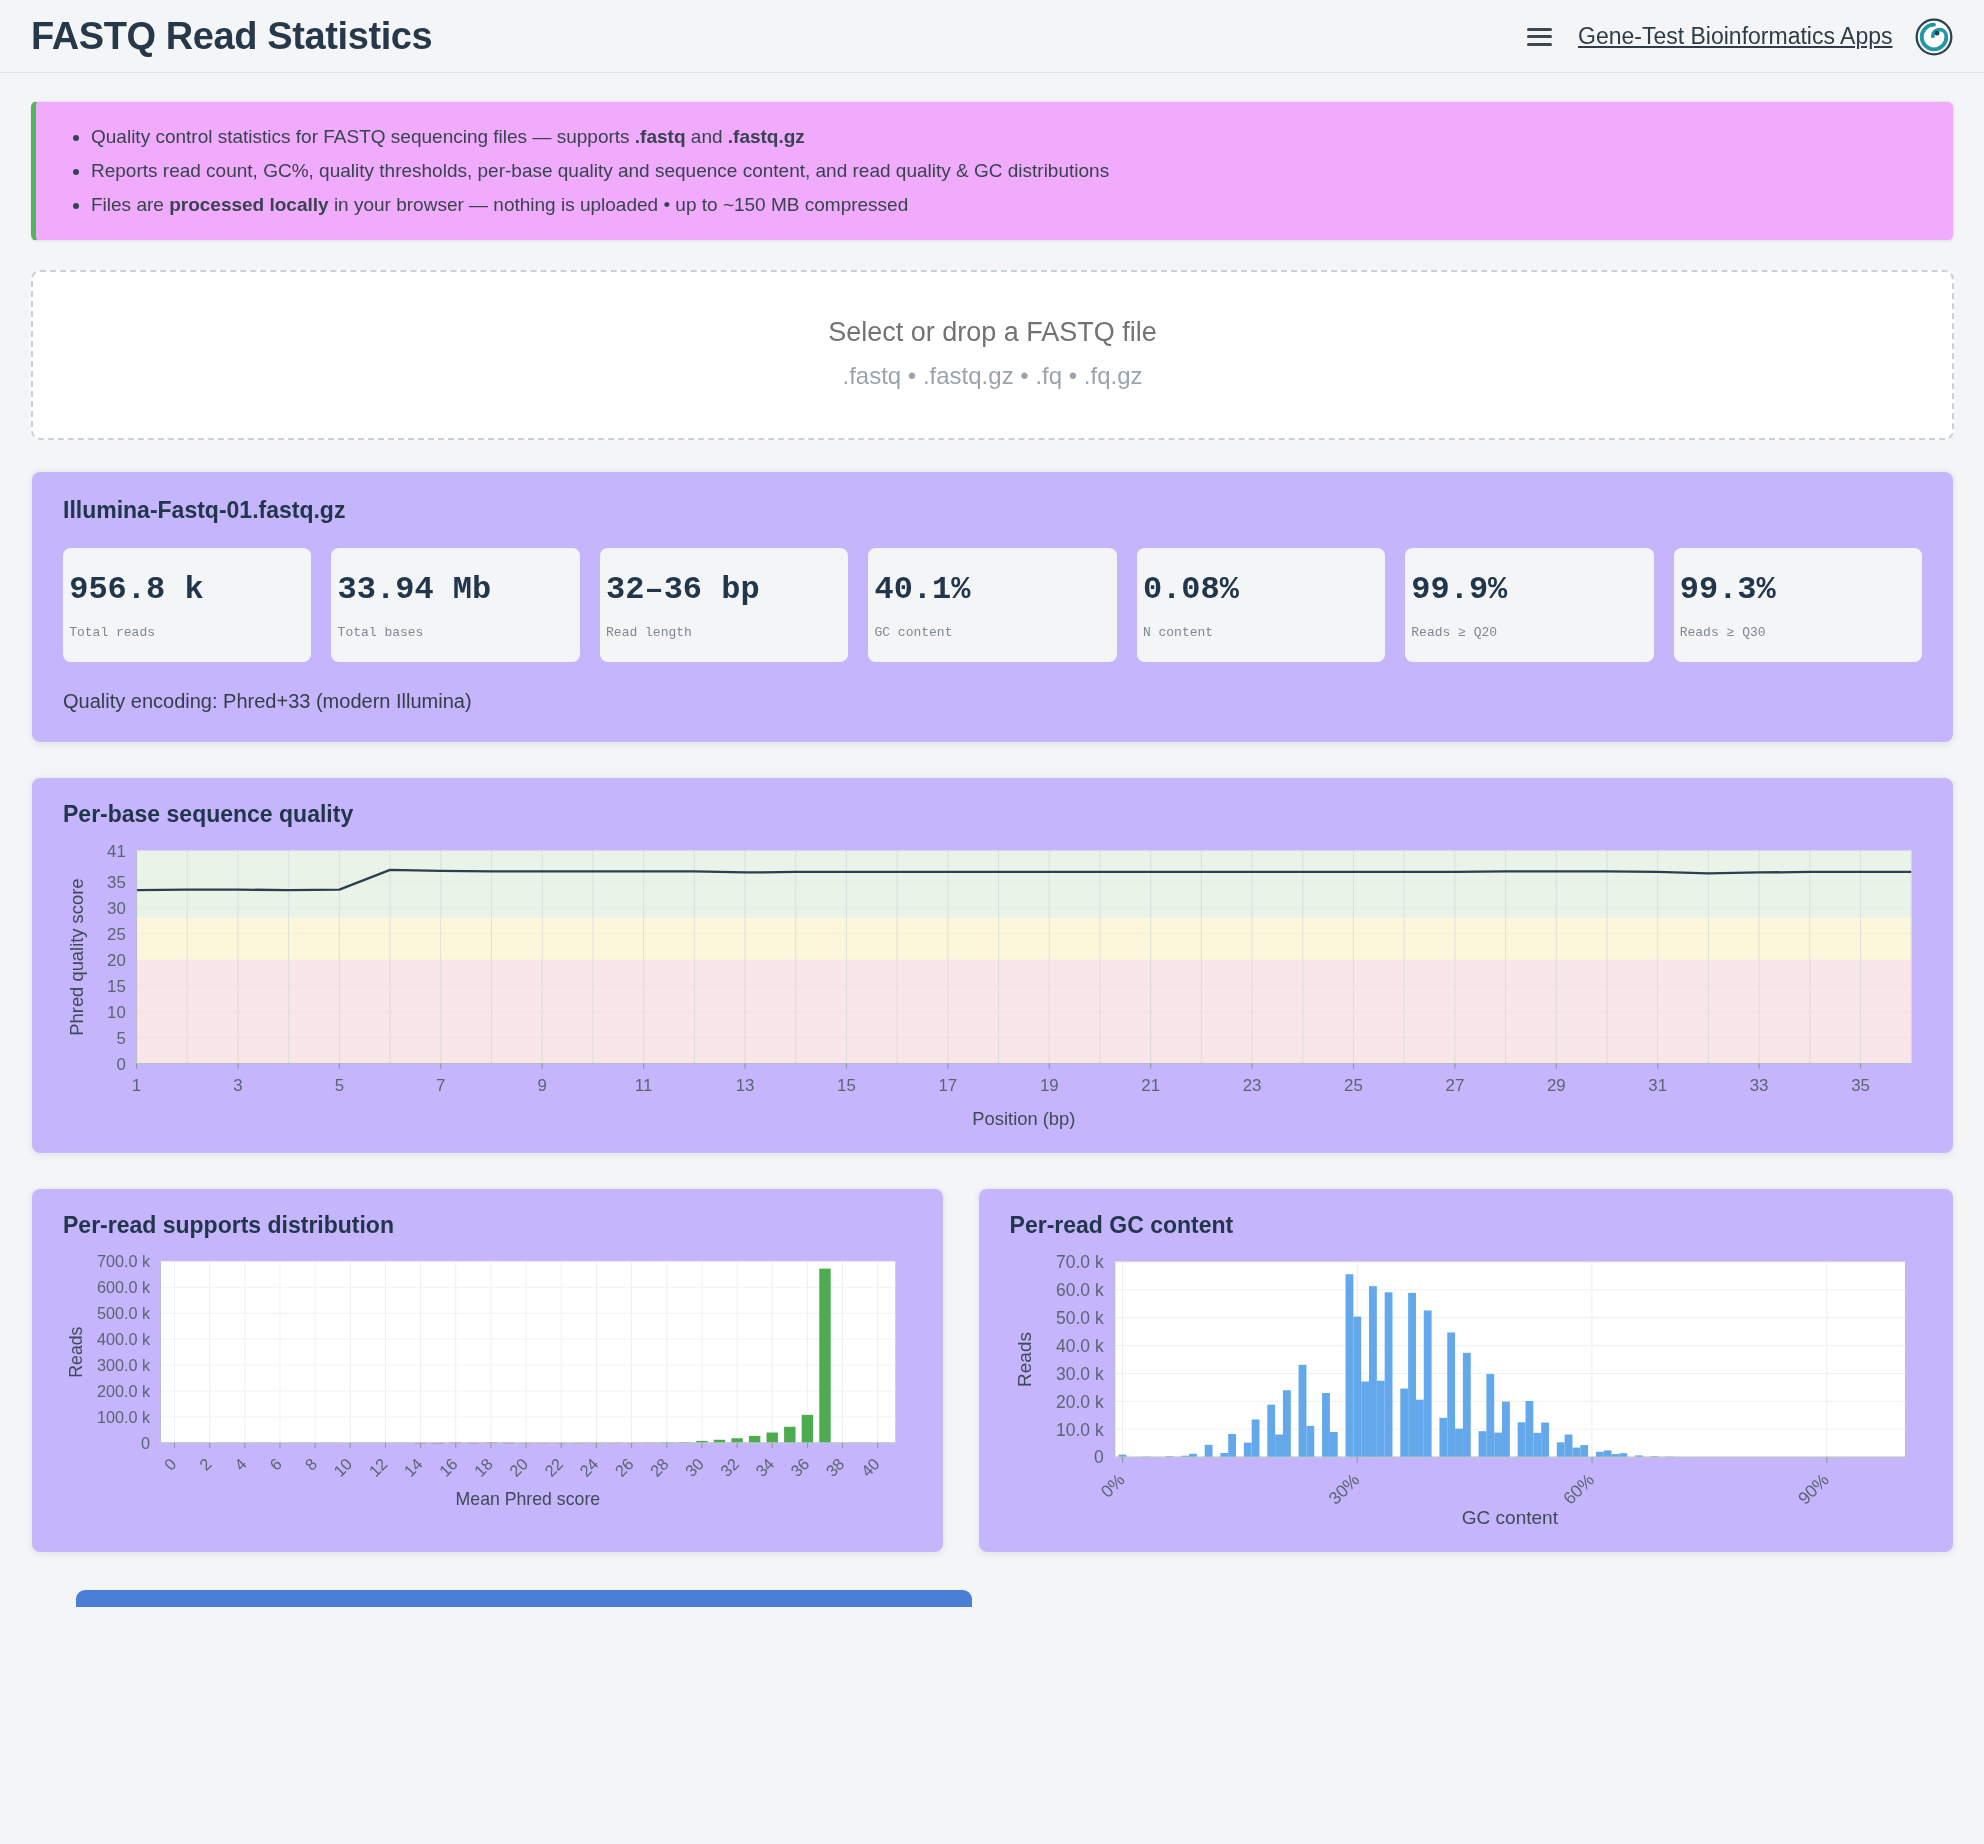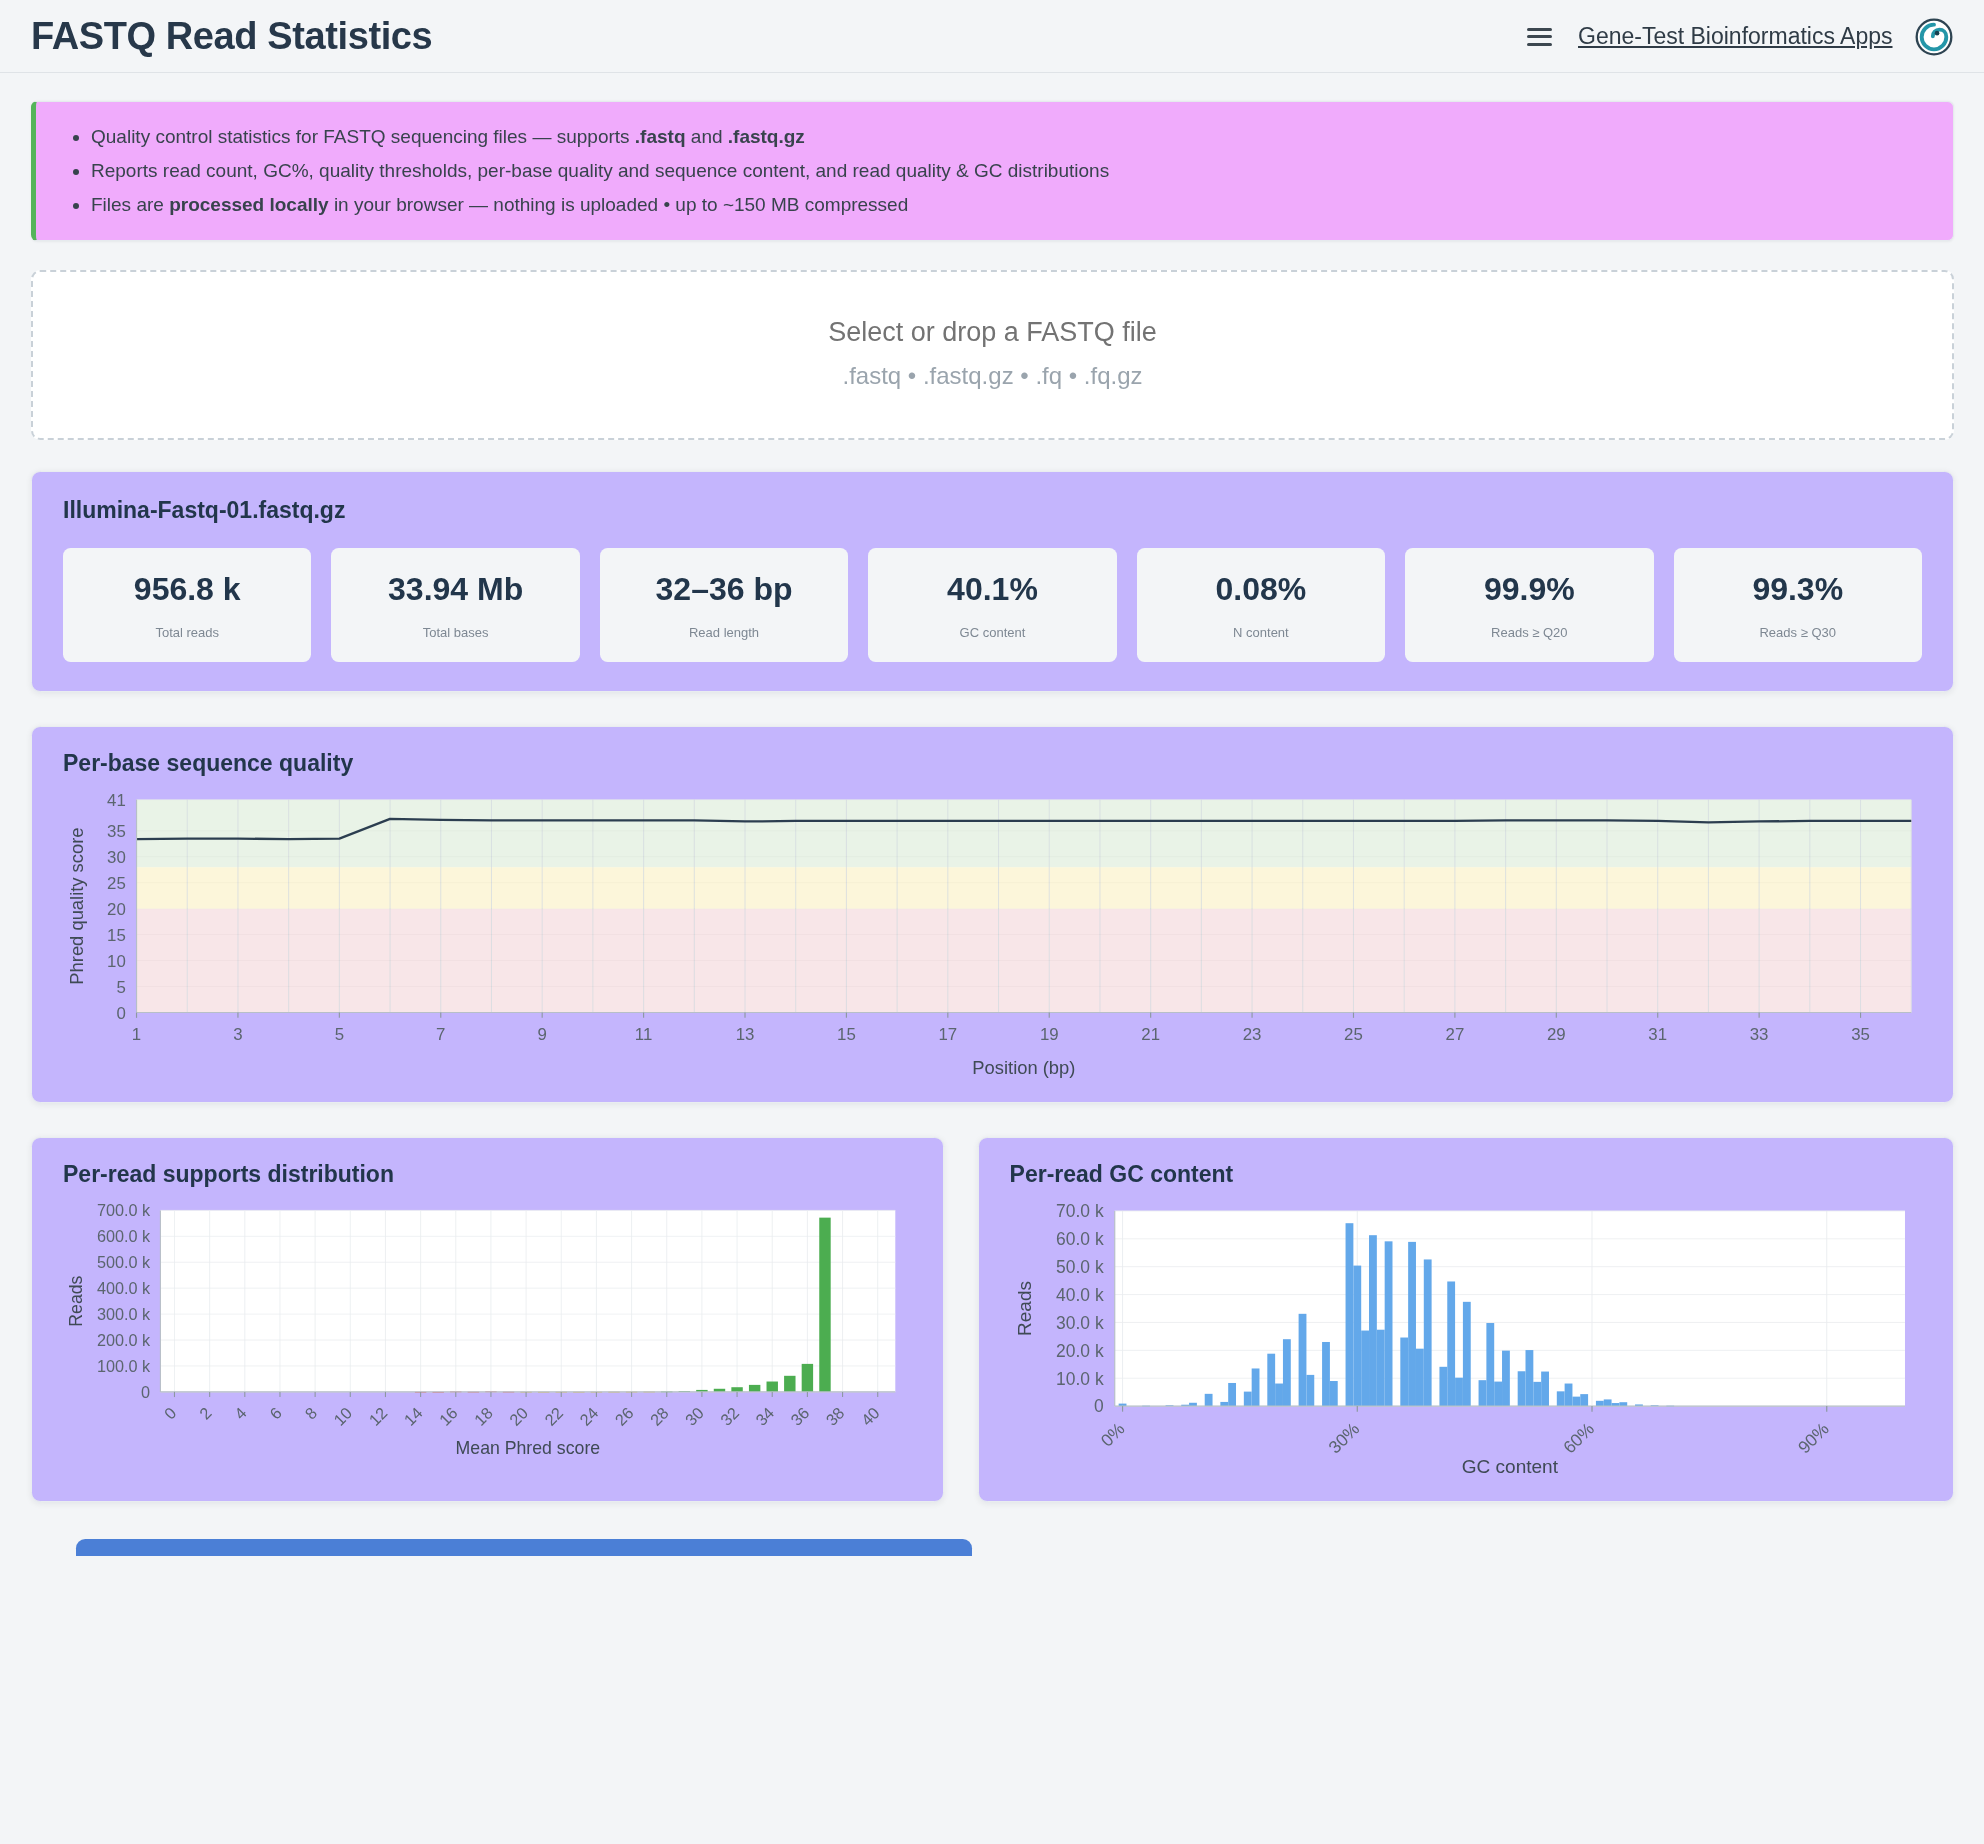--- a/index.html
+++ b/index.html
@@ -29,21 +29,21 @@
   .info-card li{font-size:19px;line-height:1.5;color:#38434d;margin:5.4px 0;}
   .dropzone{
     margin-top:29px;background:#fff;border:2.3px dashed #c9d1d8;border-radius:9.2px;
     text-align:center;padding:45px 15.4px 48px 15.4px;cursor:pointer;
   }
   .dz-title{font-size:27px;color:#737373;}
   .dz-sub{font-size:24px;color:#9aa4ad;margin-top:14px;}
   .file-card{margin-top:31px;padding:24.6px 31px 29px 31px;}
   .file-name{font-size:23px;font-weight:bold;color:#22364b;margin:0;}
   .stats-row{display:flex;gap:20px;margin-top:24.6px;}
-  .stat{flex:1;background:#f3f5f7;border-radius:7.7px;text-align:center;padding:23px 6.2px 21.5px 6.2px;}
+  .stat{flex:1;background:#f3f5f7;border-radius:7.7px;padding:23px 6.2px 21.5px 6.2px;font-family:Liberation Mono, monospace;}
   .stat-value{font-size:32px;font-weight:bold;color:#22364b;}
   .stat-label{font-size:13px;color:#7e8893;margin-top:17px;}
   .encoding{font-size:20px;color:#333e48;margin-top:28px;}
   .chart-card{margin-top:34px;padding:23px 31px 18.5px 31px;}
   .chart-title{font-size:23px;font-weight:bold;color:#22364b;margin:0 0 15.4px 0;}
   .charts-grid{display:grid;grid-template-columns:1fr 1.07fr;gap:34px;margin-top:34px;}
   svg.chart{display:block;width:100%;height:auto;}
   .tick{font-size:22px;fill:#5b656f;}
   .axlab{font-size:24px;fill:#3f4a55;}
   .footer-bar{height:17px;border-radius:9.2px 9.2px 0 0;width:896px;margin:37px 0 0 45px;}
@@ -108,20 +108,21 @@
         </div>
         <div class="stat">
           <div class="stat-value">99.9%</div>
           <div class="stat-label">Reads ≥ Q20</div>
         </div>
         <div class="stat">
           <div class="stat-value">99.3%</div>
           <div class="stat-label">Reads ≥ Q30</div>
         </div>
       </div>
+    <div class="encoding">Quality encoding: Phred+33 (modern Illumina)</div>
   </section>
 
   <section class="card chart-card">
     <h2 class="chart-title">Per-base sequence quality</h2>
     <svg id="chart-perbase" class="chart" viewBox="0 0 2428 380">
         <rect x="96" y="10" width="2318" height="278" fill="#ffffff"></rect>
         <rect x="96" y="152.39024390243904" width="2318" height="135.60975609756096" fill="#f8e6e8"></rect>
         <rect x="96" y="98.14634146341461" width="2318" height="54.243902439024424" fill="#fcf6da"></rect>
         <rect x="96" y="10" width="2318" height="88.14634146341461" fill="#e9f3e7"></rect>
         <line x1="96" y1="10" x2="96" y2="288" stroke="#d4dadf" stroke-width="1"></line>

